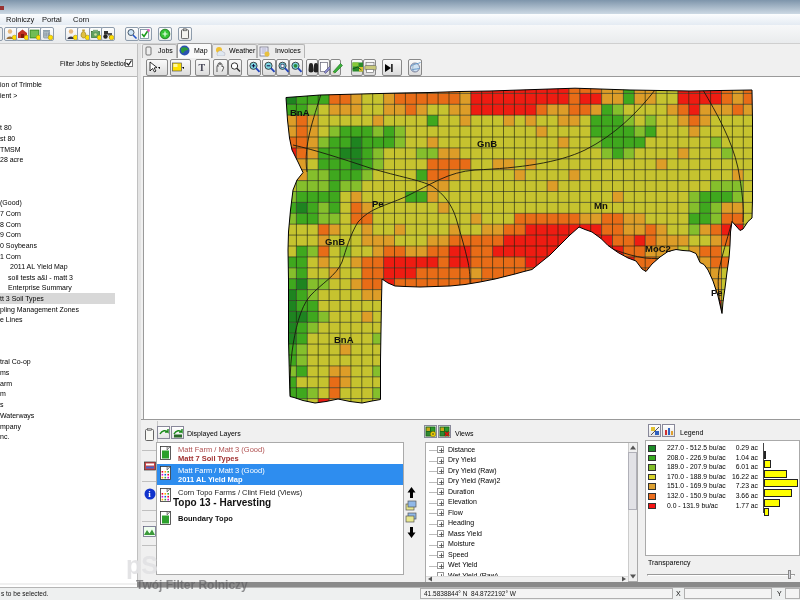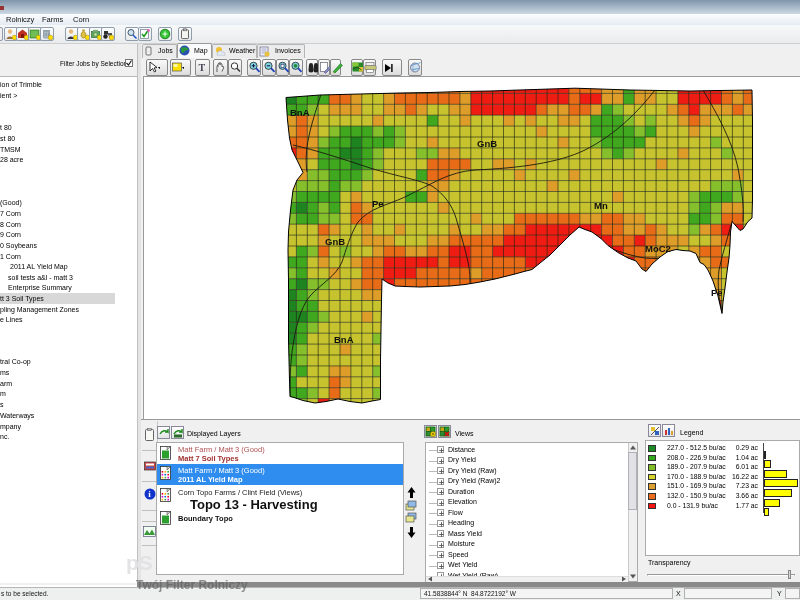--- a/index.html
+++ b/index.html
@@ -7,21 +7,21 @@
 .mtb-btn{position:absolute;top:59px;height:17px;border:1px solid #888;border-radius:2px;background:linear-gradient(#fafafa,#dcdcdc)}
 .tree{font-size:7px;color:#000;position:absolute;white-space:nowrap}
 svg{display:block}
 </style></head>
 <body>
 
 <div class="abs" style="left:0;top:0;width:800px;height:14px;background:linear-gradient(#7e95ab,#cdd9e4)"></div>
 <div class="abs" style="left:0;top:6px;width:4px;height:4px;background:#933"></div>
 <div class="abs" style="left:0;top:14px;width:800px;height:11px;background:linear-gradient(#fcfdfe,#e4ebf3)"></div>
 <div class="abs" style="left:6px;top:15px;font-size:7.5px;color:#111">Rolniczy</div>
-<div class="abs" style="left:42px;top:15px;font-size:7.5px;color:#111">Farms</div>
+<div class="abs" style="left:42px;top:15px;font-size:7.5px;color:#111">Portal</div>
 <div class="abs" style="left:73px;top:15px;font-size:7.5px;color:#111">Corn</div>
 <div class="abs" style="left:0;top:25px;width:800px;height:19px;background:linear-gradient(#f7f8f9,#e9ebed);border-bottom:1px solid #cfcfcf"></div>
 <div class="abs" style="left:-4px;top:27px;width:7px;height:14px;border:1px solid #8e9cac;border-radius:2px;background:#eee"></div>
 <div class="tb-btn" style="left:4px"></div>
 <svg class="abs" style="left:5px;top:28px" width="12" height="12" viewBox="0 0 12 12">
     <circle cx="5" cy="3.5" r="2.2" fill="#e8b87a"></circle>
     <path d="M1.5,11 C1.5,7.5 8.5,7.5 8.5,11Z" fill="#9a6f3a"></path>
     <circle cx="9.5" cy="9.5" r="2.3" fill="#ffe000" stroke="#a80" stroke-width="0.5"></circle>
   </svg>
 <div class="tb-btn" style="left:16px"></div>
@@ -735,21 +735,21 @@
     <rect x="4.5" y="5" width="1.6" height="1.6" fill="#fa0"></rect>
     <rect x="7.4" y="5" width="1.6" height="1.6" fill="#3a3"></rect>
     <rect x="1.6" y="7.9" width="1.6" height="1.6" fill="#d0d"></rect>
     <rect x="4.5" y="7.9" width="1.6" height="1.6" fill="#06c"></rect>
     <rect x="7.4" y="7.9" width="1.6" height="1.6" fill="#e02"></rect>
     <rect x="1.6" y="10.8" width="1.6" height="1.6" fill="#fa0"></rect>
     <rect x="4.5" y="10.8" width="1.6" height="1.6" fill="#3a3"></rect>
     <rect x="7.4" y="10.8" width="1.6" height="1.6" fill="#d0d"></rect>
   </svg>
 <div class="abs" style="left:178px;top:488px;font-size:7.5px;color:#222">Corn Topo Farms / Clint Field (Views)</div>
-<div class="abs" style="left:190px;top:497px;font-size:13px;font-weight:bold;color:#111">Topo 13 - Harvesting</div>
+<div class="abs" style="left:173px;top:497px;font-size:10px;font-weight:bold;color:#111">Topo 13 - Harvesting</div>
 <svg class="abs" style="left:160px;top:511px" width="11" height="14">
     <rect x="0.5" y="0.5" width="10" height="13" fill="#fff" stroke="#333" stroke-width="0.8"></rect>
     <path d="M7,0.5 h3.5 L7,4Z" fill="#ccc" stroke="#333" stroke-width="0.5"></path>
     <rect x="2" y="4.5" width="7" height="8" fill="#2ca02c"></rect>
   </svg>
 <div class="abs" style="left:178px;top:514px;font-size:7.5px;font-weight:bold;color:#111">Boundary Topo</div>
 
 <svg class="abs" style="left:406px;top:486px" width="11" height="13">
     <path d="M5.5,1 L9.5,6.5 H7 V12 H4 V6.5 H1.5Z" fill="#000"></path>
   </svg>
@@ -927,14 +927,14 @@
 <div class="abs" style="left:0;top:587px;width:800px;height:13px;background:#eef0f0;border-top:1px solid #b5b5b5"></div>
 <div class="abs" style="left:0;top:585px;width:137px;height:2px;background:#fff"></div>
 <div class="abs" style="left:1px;top:590px;font-size:6.5px;color:#111">s to be selected.</div>
 <div class="abs" style="left:420px;top:588px;width:253px;height:11px;background:#f4f4f4;border:1px solid #b0b0b0"></div>
 <div class="abs" style="left:424px;top:590px;font-size:6.5px;color:#111">41.5838844° N&nbsp;&nbsp;84.8722192° W</div>
 <div class="abs" style="left:676px;top:590px;font-size:7px;color:#111">X</div>
 <div class="abs" style="left:684px;top:588px;width:88px;height:11px;background:#f4f4f4;border:1px solid #b0b0b0"></div>
 <div class="abs" style="left:777px;top:590px;font-size:7px;color:#111">Y</div>
 <div class="abs" style="left:785px;top:588px;width:15px;height:11px;background:#f4f4f4;border:1px solid #b0b0b0"></div>
 
-<div class="abs" style="left:126px;top:551px;font-size:21px;font-weight:bold;color:rgba(225,225,228,0.95);z-index:9">pS</div>
+<div class="abs" style="left:126px;top:551px;font-size:25px;font-weight:bold;color:rgba(225,225,228,0.95);z-index:9">pS</div>
 <div class="abs" style="left:136px;top:578px;font-size:12px;font-weight:bold;color:rgba(95,95,98,0.68);z-index:9">Twój Filter Rolniczy</div>
 
 </body></html>

